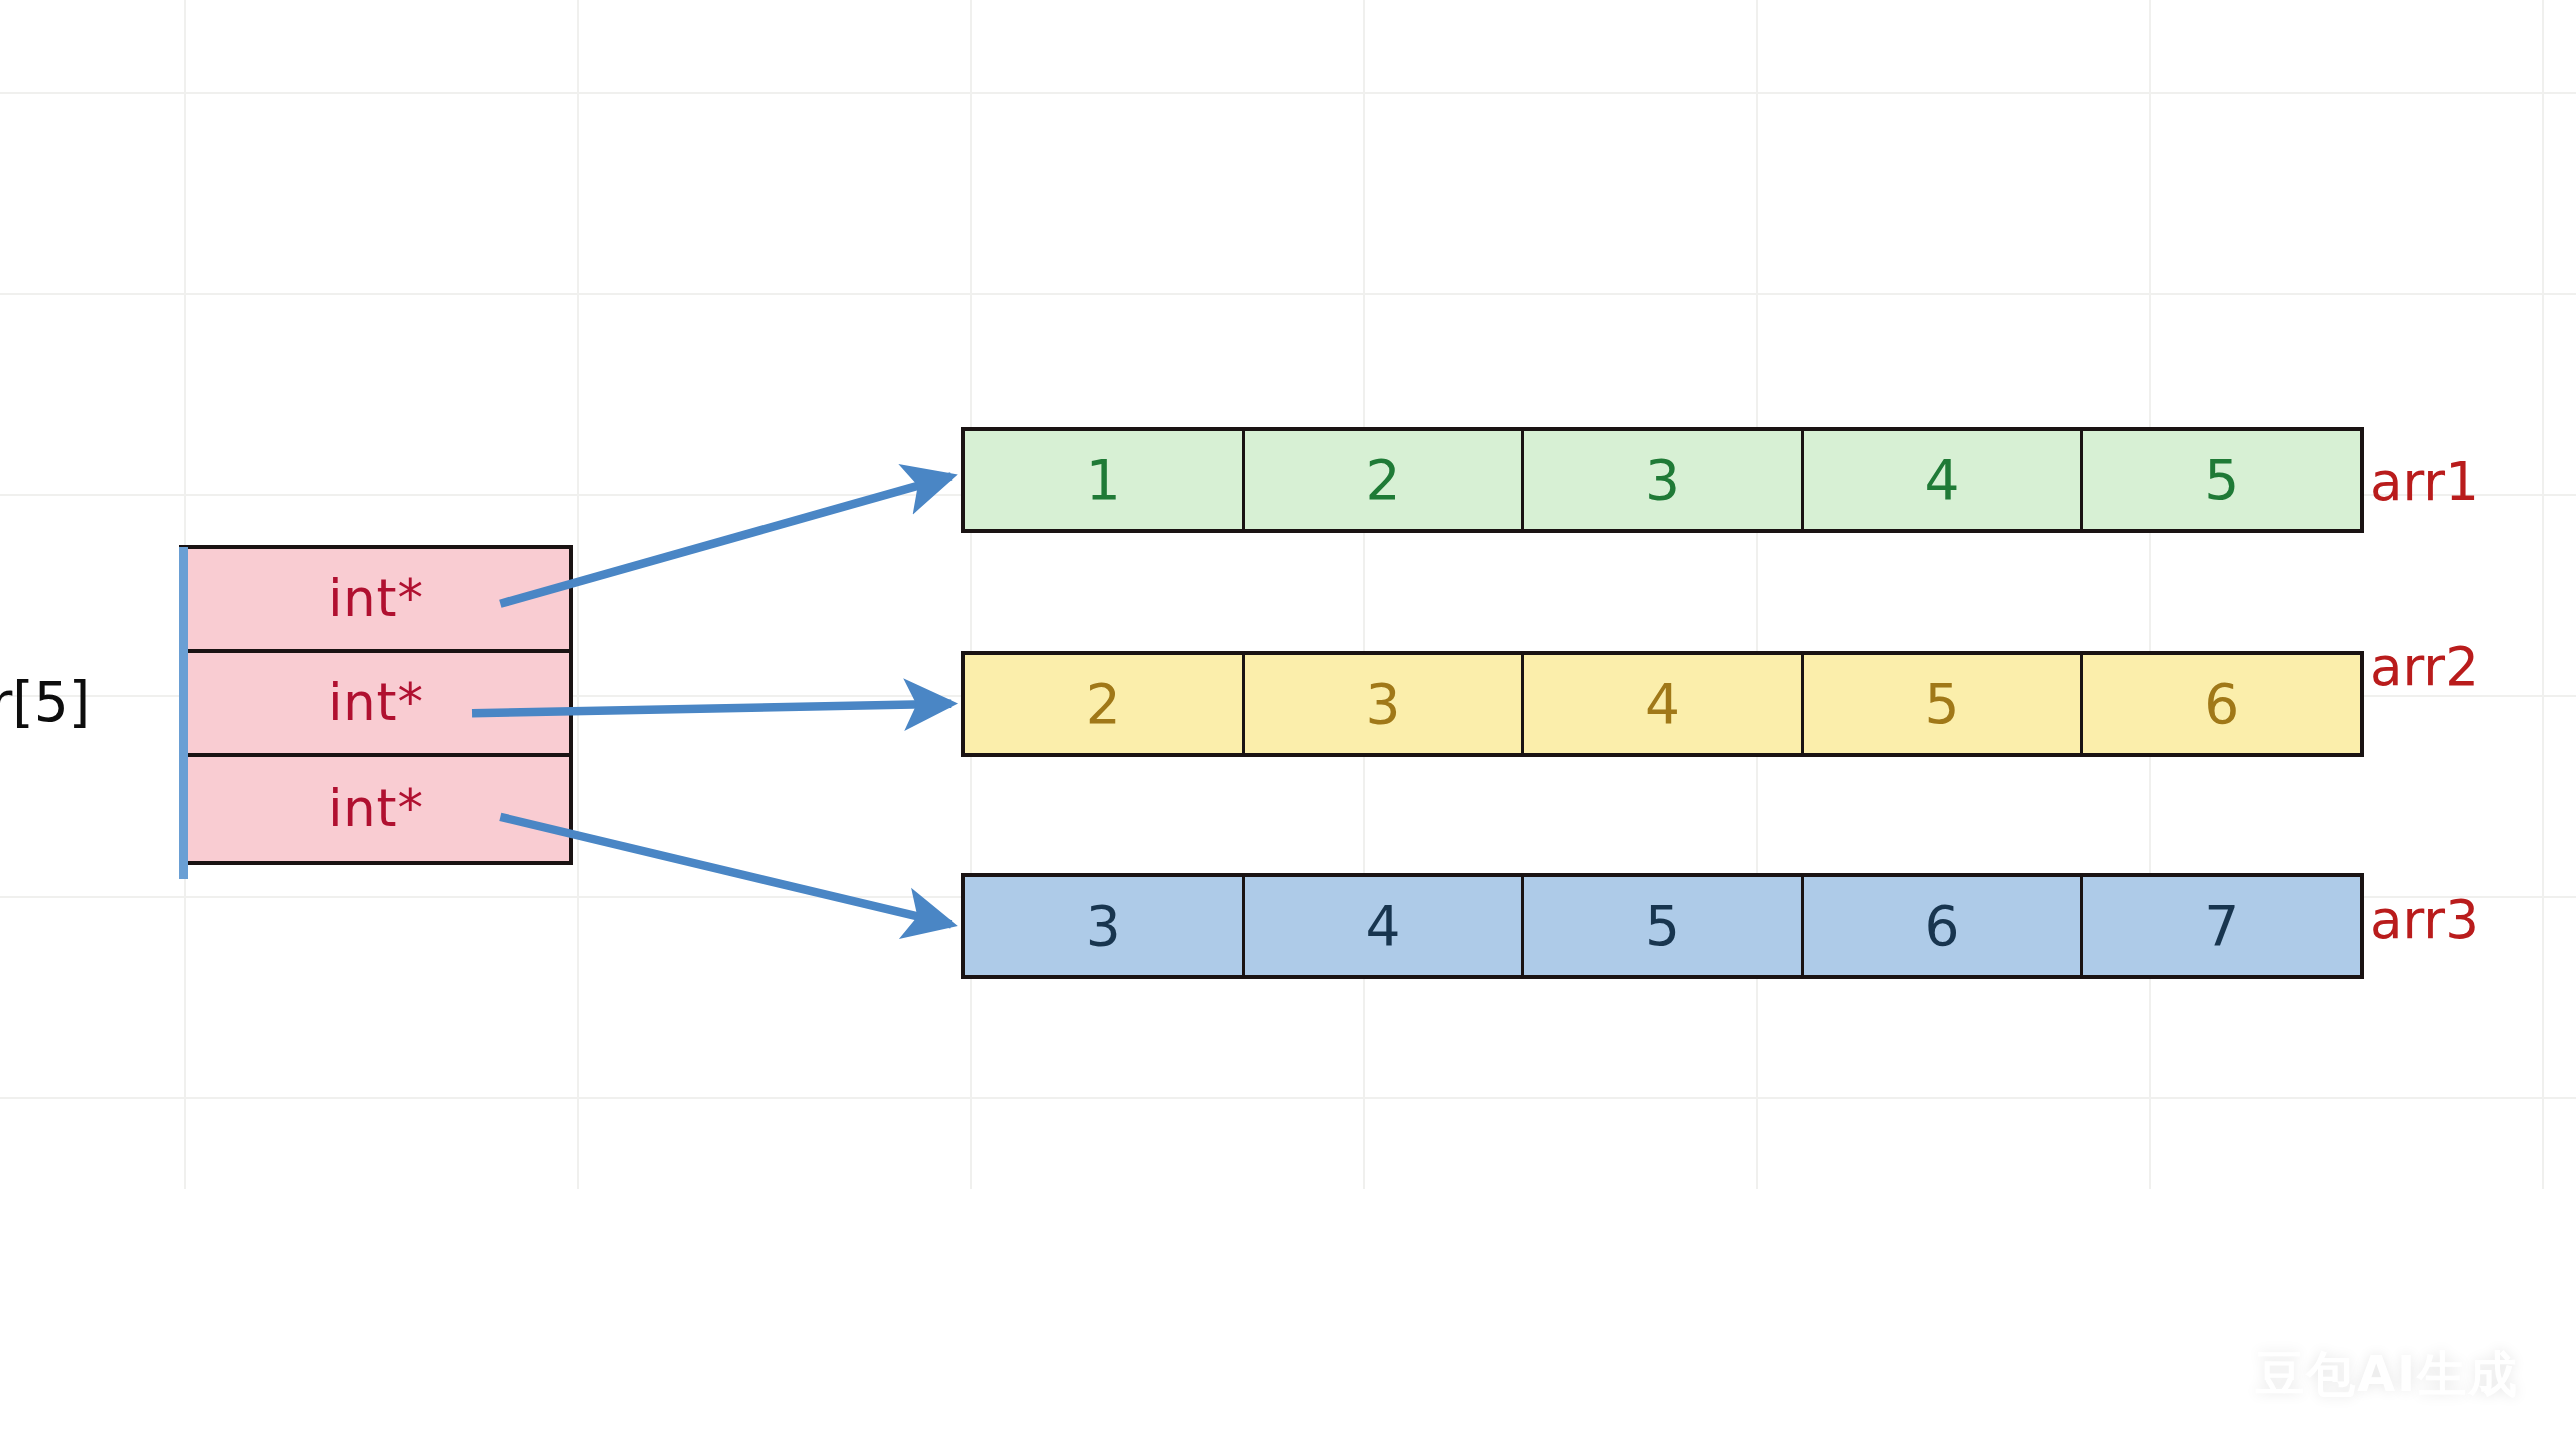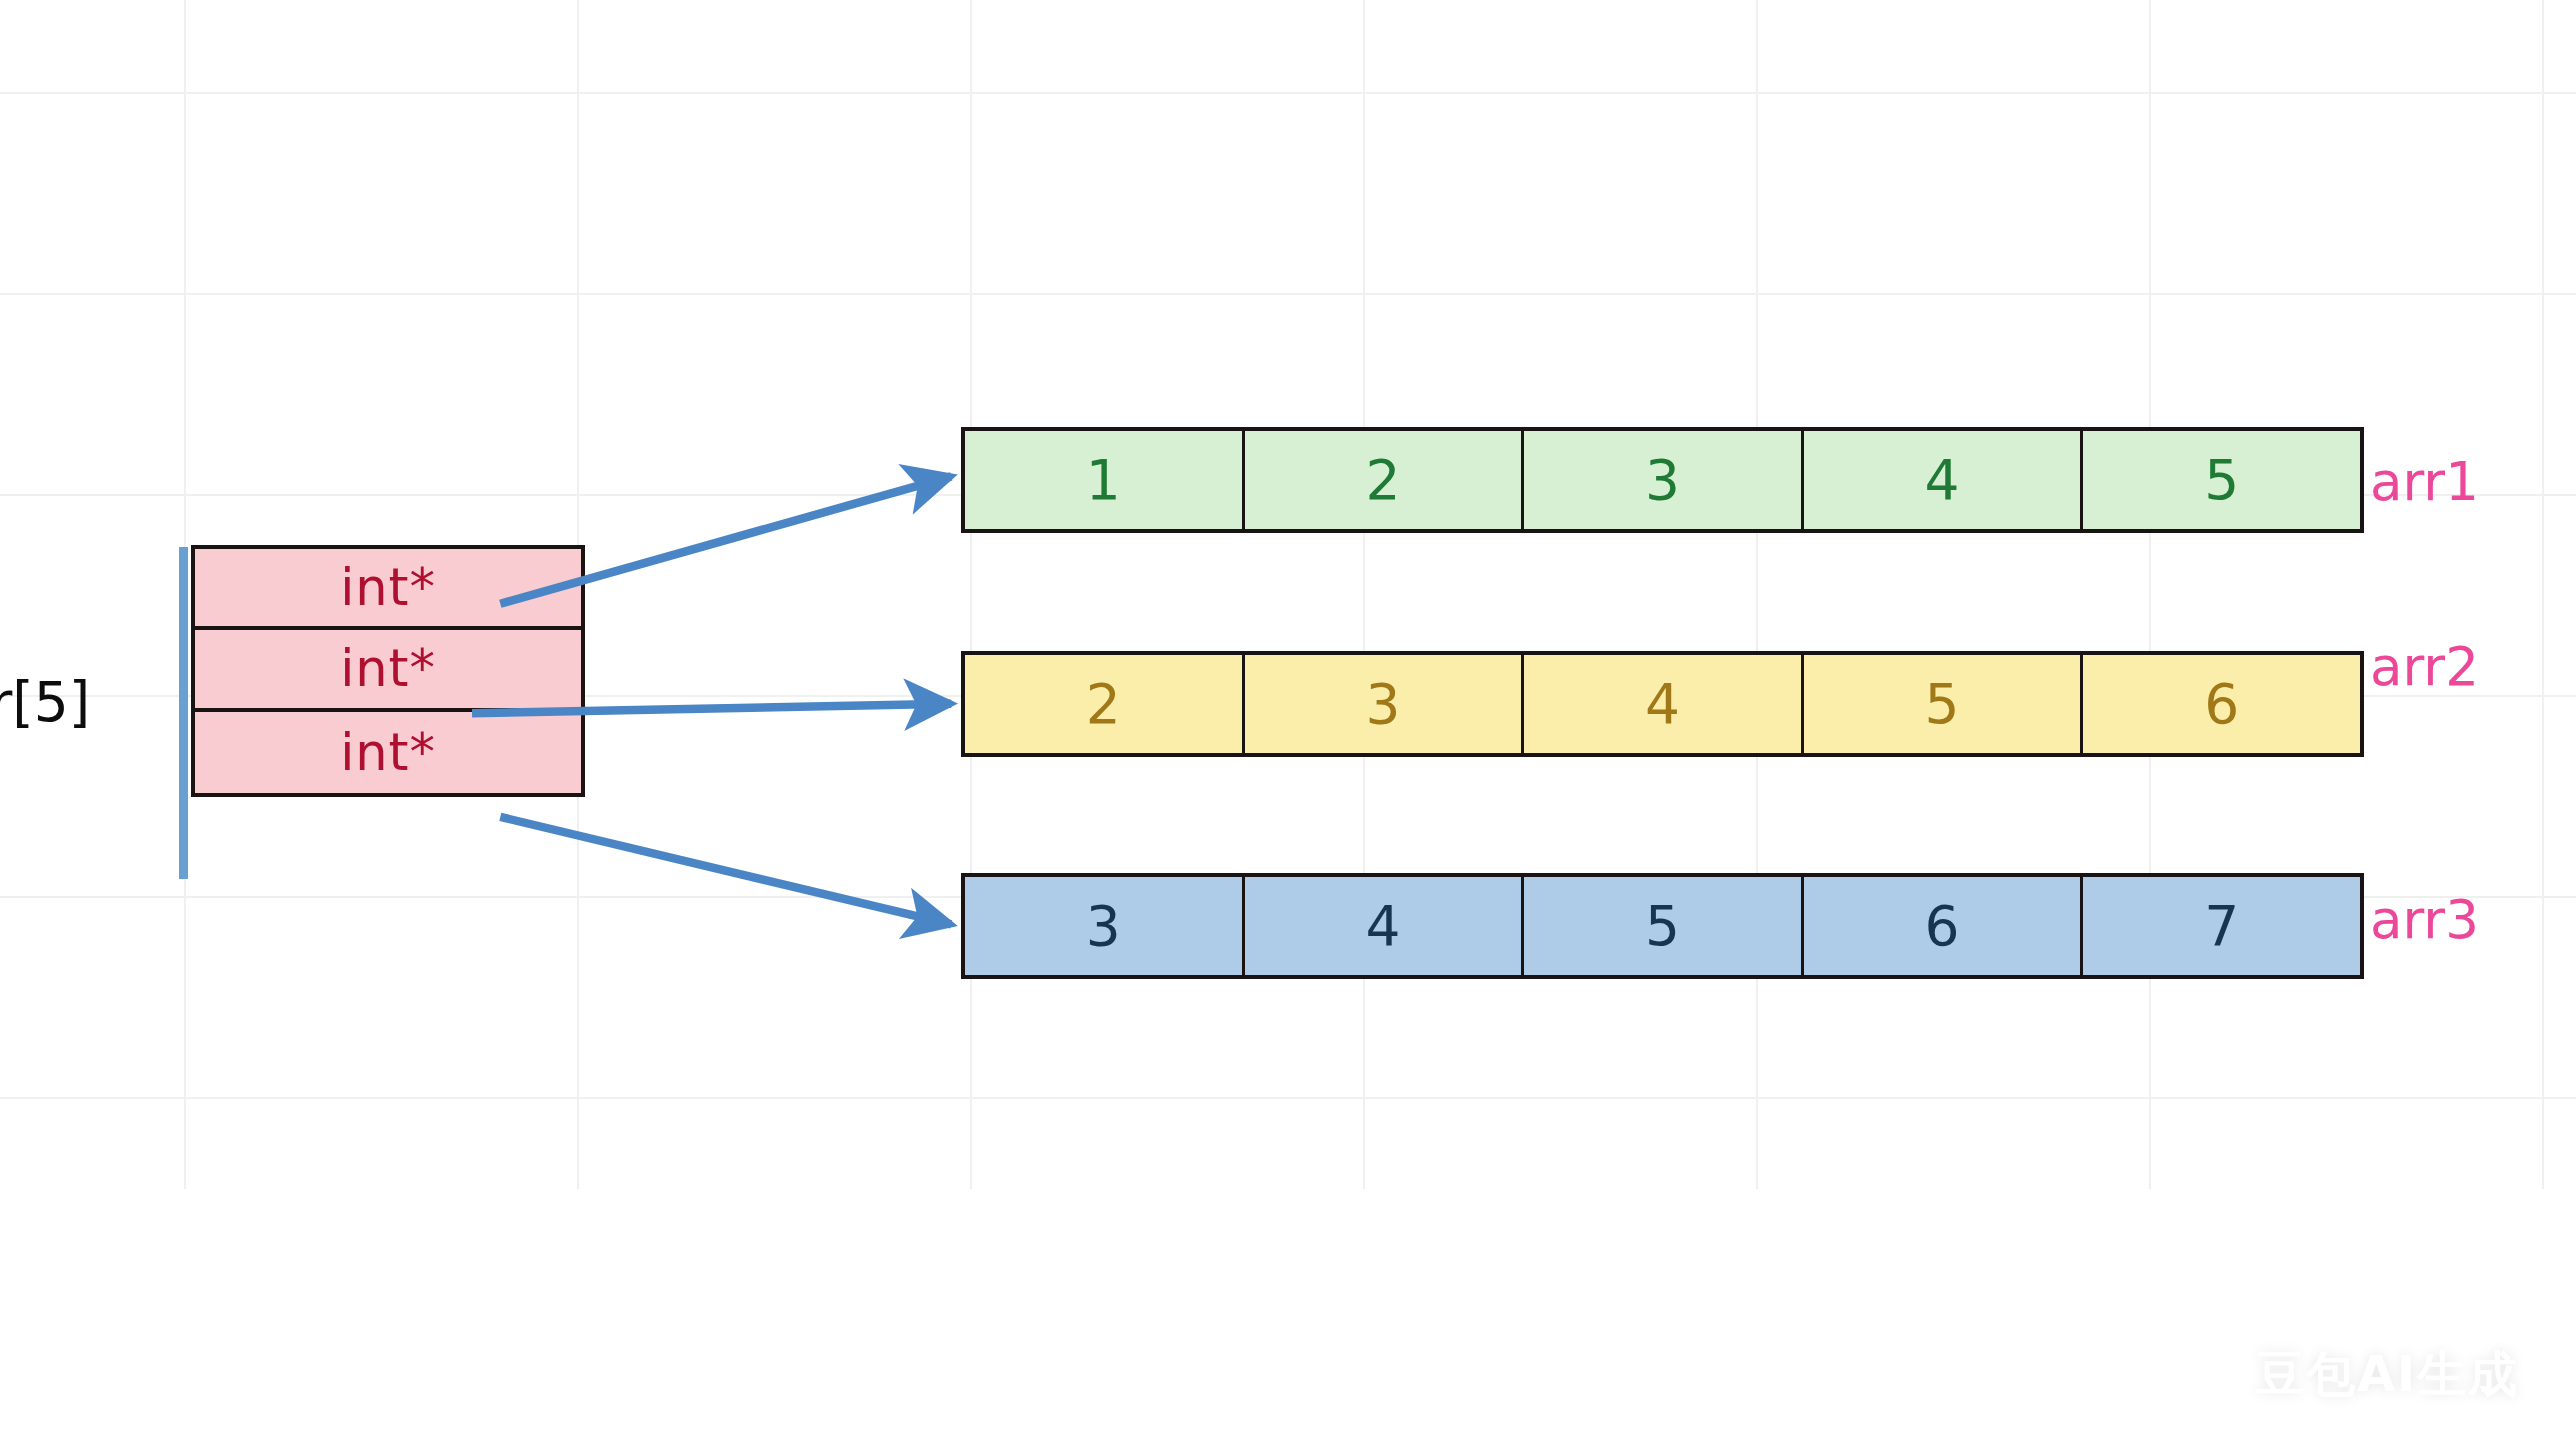--- a/index.html
+++ b/index.html
@@ -31,25 +31,24 @@
     background-position: -209px -109px;
     pointer-events: none;
   }
 
   
   #parr-box {
     position: absolute;
     left: 179px;
     top: 545px;
     width: 394px;
-    height: 252px;
+    height: 320px;
     border: 4.7px solid #1a1313;
     box-sizing: border-box;
     background: #bef264;
-    margin-left: 12px;
   }
   .parr-cell {
     position: relative;
     height: 33.3333%;
     box-sizing: border-box;
     background: #f9ccd2;
     display: flex;
     align-items: center;
     justify-content: center;
     border-bottom: 4.7px solid #1a1313;
@@ -116,21 +115,21 @@
   #row-arr1 .array-cell { background: #d7f0d4; color: #1f7a36; }
   #row-arr2 { top: 651px; }
   #row-arr2 .array-cell { background: #fbeeab; color: #a07818; }
   #row-arr3 { top: 873px; }
   #row-arr3 .array-cell { background: #aecbe8; color: #18354f; }
 
   .array-name {
     position: absolute;
     left: 2370px;
     font-size: 53px;
-    color: #ec4899;
+    color: #b91c1c;
     font-family: "DejaVu Sans", sans-serif;
     white-space: nowrap;
   }
   #name-arr1 { top: 451px; }
   #name-arr2 { top: 636px; }
   #name-arr3 { top: 873px; margin-top: 16px; }
 
   
   #arrows {
     position: absolute;

